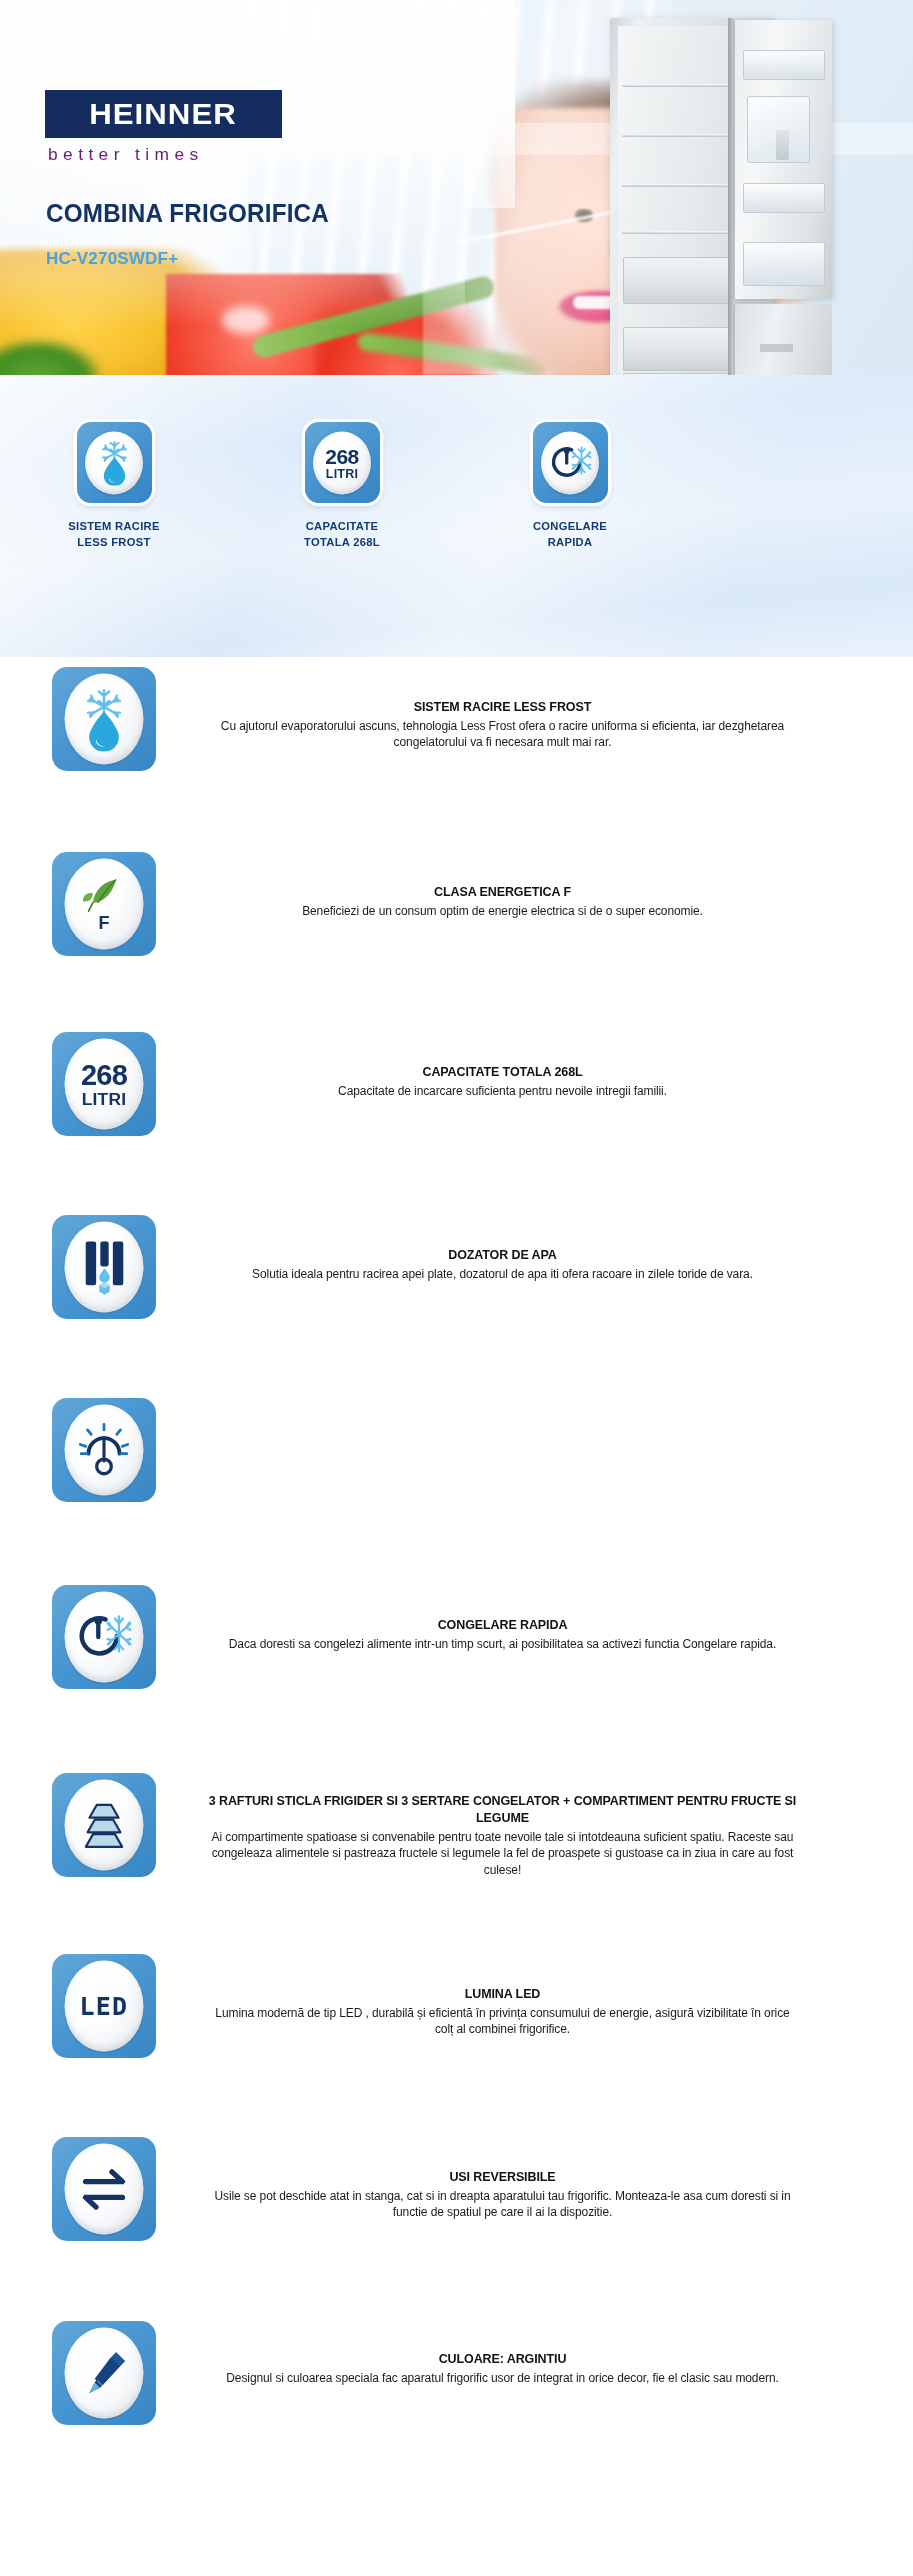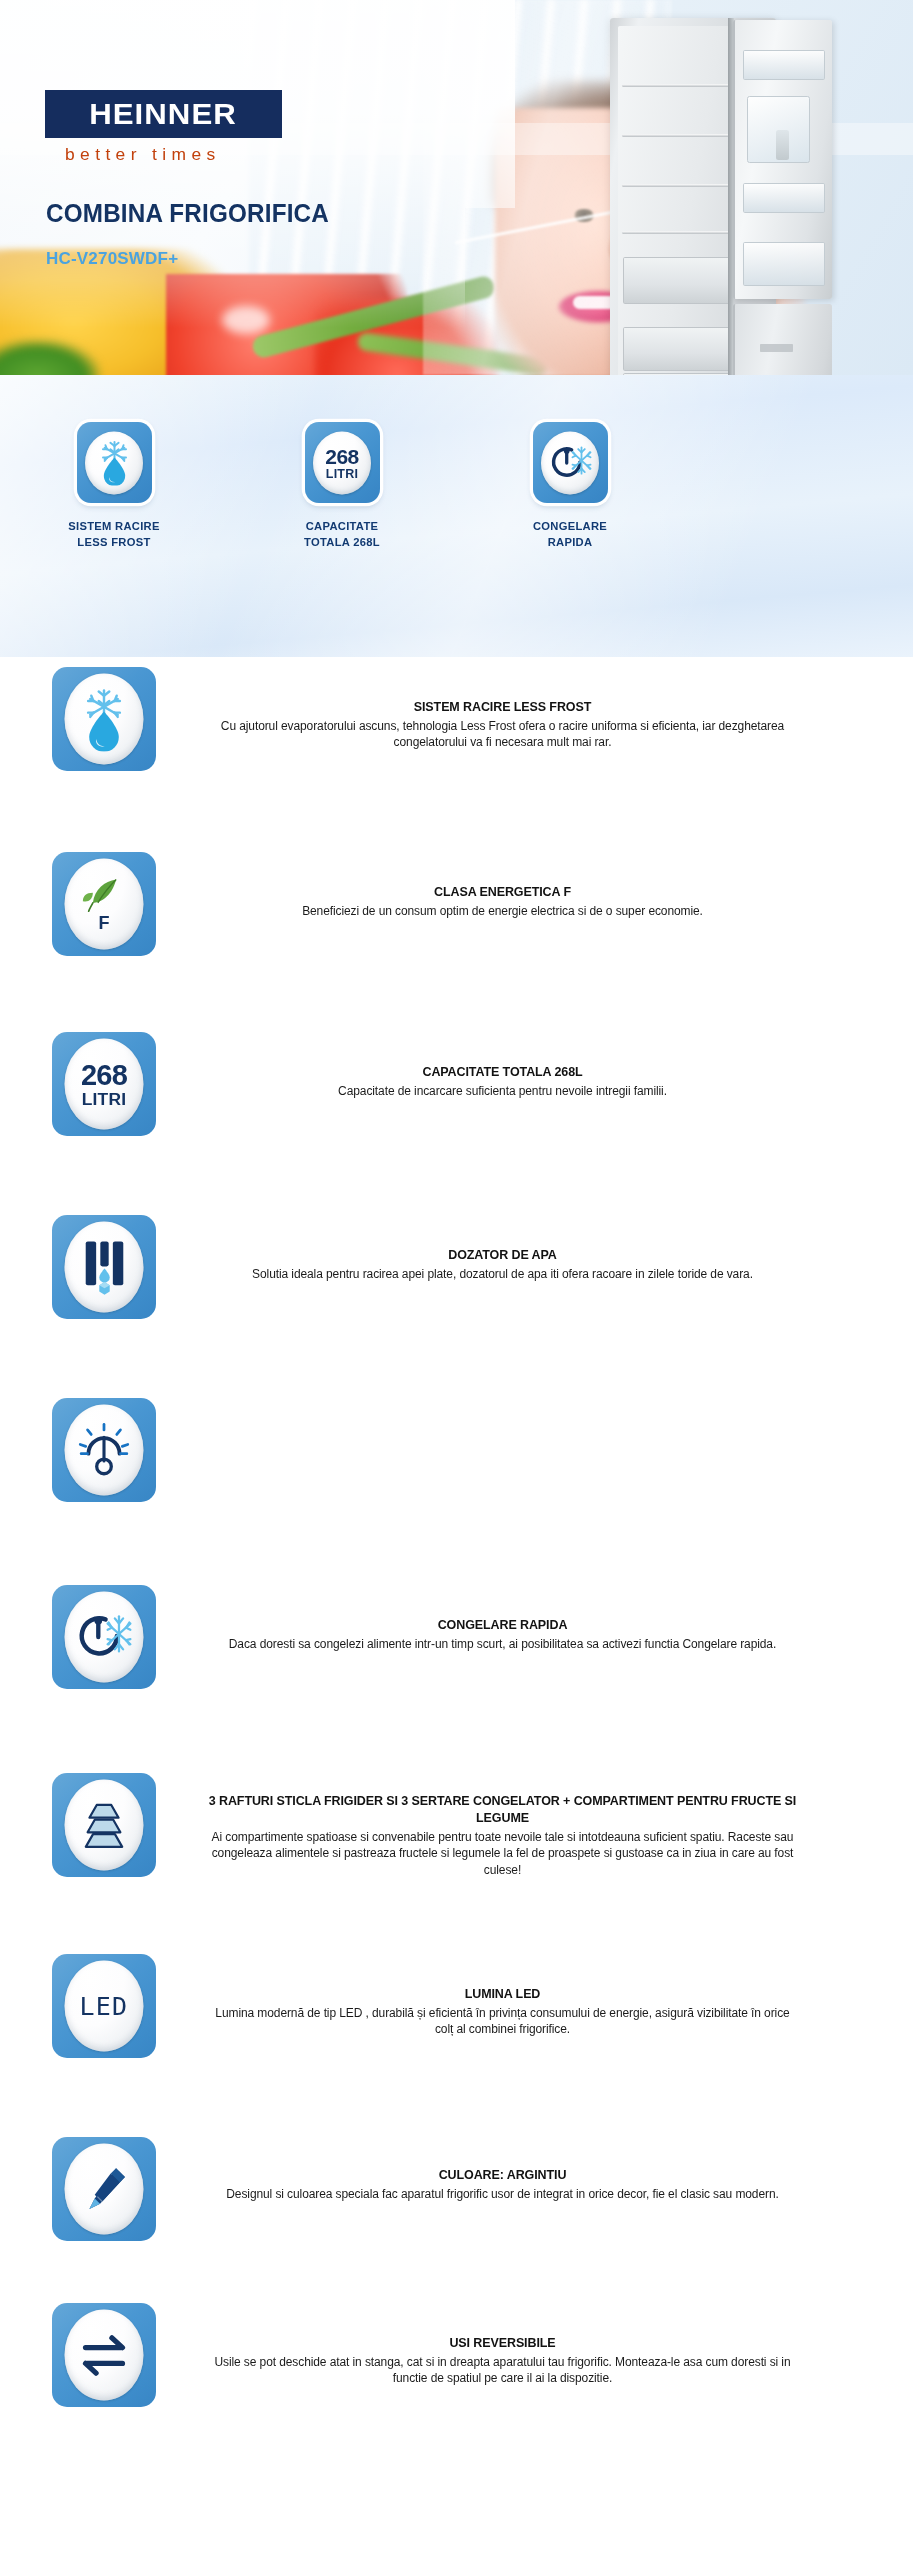--- a/index.html
+++ b/index.html
@@ -215,21 +215,21 @@
         <div class="fr-logo"></div>
       </div>
     </div>
 
     <div style="position:absolute;left:45px;top:90px;width:237px;height:48px;background:#152d5e;
                 display:flex;align-items:center;justify-content:center;">
       <span style="color:#fff;font-weight:bold;font-size:30px;letter-spacing:1px;
                    transform:scaleX(1.04);font-family:'Liberation Sans',sans-serif;">HEINNER</span>
     </div>
 
-    <div style="position:absolute;left:65px;top:144px;color:#c2410c;font-size:17.4px;
+    <div style="position:absolute;left:48px;top:144px;color:#701a75;font-size:17.4px;
                 letter-spacing:5.4px;font-weight:normal;">better times</div>
 
     <div style="position:absolute;left:46px;top:199px;color:#143362;font-weight:bold;
                 font-size:25px;letter-spacing:0.2px;transform:scaleX(.97);transform-origin:left;">COMBINA FRIGORIFICA</div>
 
     <div style="position:absolute;left:46px;top:249px;color:#4aa3e0;font-weight:bold;
                 font-size:17px;letter-spacing:0.2px;">HC-V270SWDF+</div>
   </div>
 
   <div class="strip"></div>
@@ -488,28 +488,47 @@
       <div class="ftext" style="padding-top:23px">
         <p class="ftitle">3 RAFTURI STICLA FRIGIDER SI 3 SERTARE CONGELATOR + COMPARTIMENT PENTRU FRUCTE SI LEGUME</p>
         <p class="fdesc">Ai compartimente spatioase si convenabile pentru toate nevoile tale si intotdeauna suficient spatiu. Raceste sau congeleaza alimentele si pastreaza fructele si legumele la fel de proaspete si gustoase ca in ziua in care au fost culese!</p>
       </div>
     </div>
 
     <div class="frow" style="height:183px">
       <div class="fbadge-wrap">
           <div class="fbadge">
         <div class="fbadge-oval">
-          <span style="color:#143362;font-weight:normal;font-size:25px;letter-spacing:1.2px;
+          <span style="color:#143362;font-weight:bold;font-size:25px;letter-spacing:1.2px;
                        font-family:'DejaVu Sans Mono',monospace;">LED</span>
         </div>
           </div>
         </div>
       <div class="ftext" style="padding-top:35px">
         <p class="ftitle">LUMINA LED</p>
         <p class="fdesc">Lumina modernă de tip LED , durabilă și eficientă în privința consumului de energie, asigură vizibilitate în orice colț al combinei frigorifice.</p>
+      </div>
+    </div>
+
+    <div class="frow" style="height:184px">
+      <div class="fbadge-wrap">
+          <div class="fbadge">
+        <div class="fbadge-oval">
+          <svg width="51" height="48" viewBox="0 0 58 54">
+            <path d="M8 18 L48 18" stroke="#143362" stroke-width="6" stroke-linecap="round"></path>
+            <path d="M38 7 L50 18" stroke="#143362" stroke-width="6" stroke-linecap="round" stroke-linejoin="round" fill="none"></path>
+            <path d="M50 36 L10 36" stroke="#143362" stroke-width="6" stroke-linecap="round"></path>
+            <path d="M20 47 L8 36" stroke="#143362" stroke-width="6" stroke-linecap="round" stroke-linejoin="round" fill="none"></path>
+          </svg>
+        </div>
+          </div>
+        </div>
+      <div class="ftext" style="padding-top:35px">
+        <p class="ftitle">USI REVERSIBILE</p>
+        <p class="fdesc">Usile se pot deschide atat in stanga, cat si in dreapta aparatului tau frigorific. Monteaza-le asa cum doresti si in functie de spatiul pe care il ai la dispozitie.</p>
       </div>
     </div>
 
     <div class="frow" style="height:166px">
       <div class="fbadge-wrap">
           <div class="fbadge">
         <div class="fbadge-oval">
           <svg width="48" height="50" viewBox="0 0 54 56">
             <path d="M40 4 L50 14 L22 44 L10 50 L16 38 Z" fill="#15437e"></path>
             <path d="M40 4 L50 14 L44 20 L34 10 Z" fill="#1d5896"></path>
@@ -519,34 +538,15 @@
           </svg>
         </div>
           </div>
         </div>
       <div class="ftext" style="padding-top:33px">
         <p class="ftitle">CULOARE: ARGINTIU</p>
         <p class="fdesc">Designul si culoarea speciala fac aparatul frigorific usor de integrat in orice decor, fie el clasic sau modern.</p>
       </div>
     </div>
 
-    <div class="frow" style="height:184px">
-      <div class="fbadge-wrap">
-          <div class="fbadge">
-        <div class="fbadge-oval">
-          <svg width="51" height="48" viewBox="0 0 58 54">
-            <path d="M8 18 L48 18" stroke="#143362" stroke-width="6" stroke-linecap="round"></path>
-            <path d="M38 7 L50 18" stroke="#143362" stroke-width="6" stroke-linecap="round" stroke-linejoin="round" fill="none"></path>
-            <path d="M50 36 L10 36" stroke="#143362" stroke-width="6" stroke-linecap="round"></path>
-            <path d="M20 47 L8 36" stroke="#143362" stroke-width="6" stroke-linecap="round" stroke-linejoin="round" fill="none"></path>
-          </svg>
-        </div>
-          </div>
-        </div>
-      <div class="ftext" style="padding-top:35px">
-        <p class="ftitle">USI REVERSIBILE</p>
-        <p class="fdesc">Usile se pot deschide atat in stanga, cat si in dreapta aparatului tau frigorific. Monteaza-le asa cum doresti si in functie de spatiul pe care il ai la dispozitie.</p>
-      </div>
-    </div>
-
   </div>
 </div>
 
 
 </body></html>

